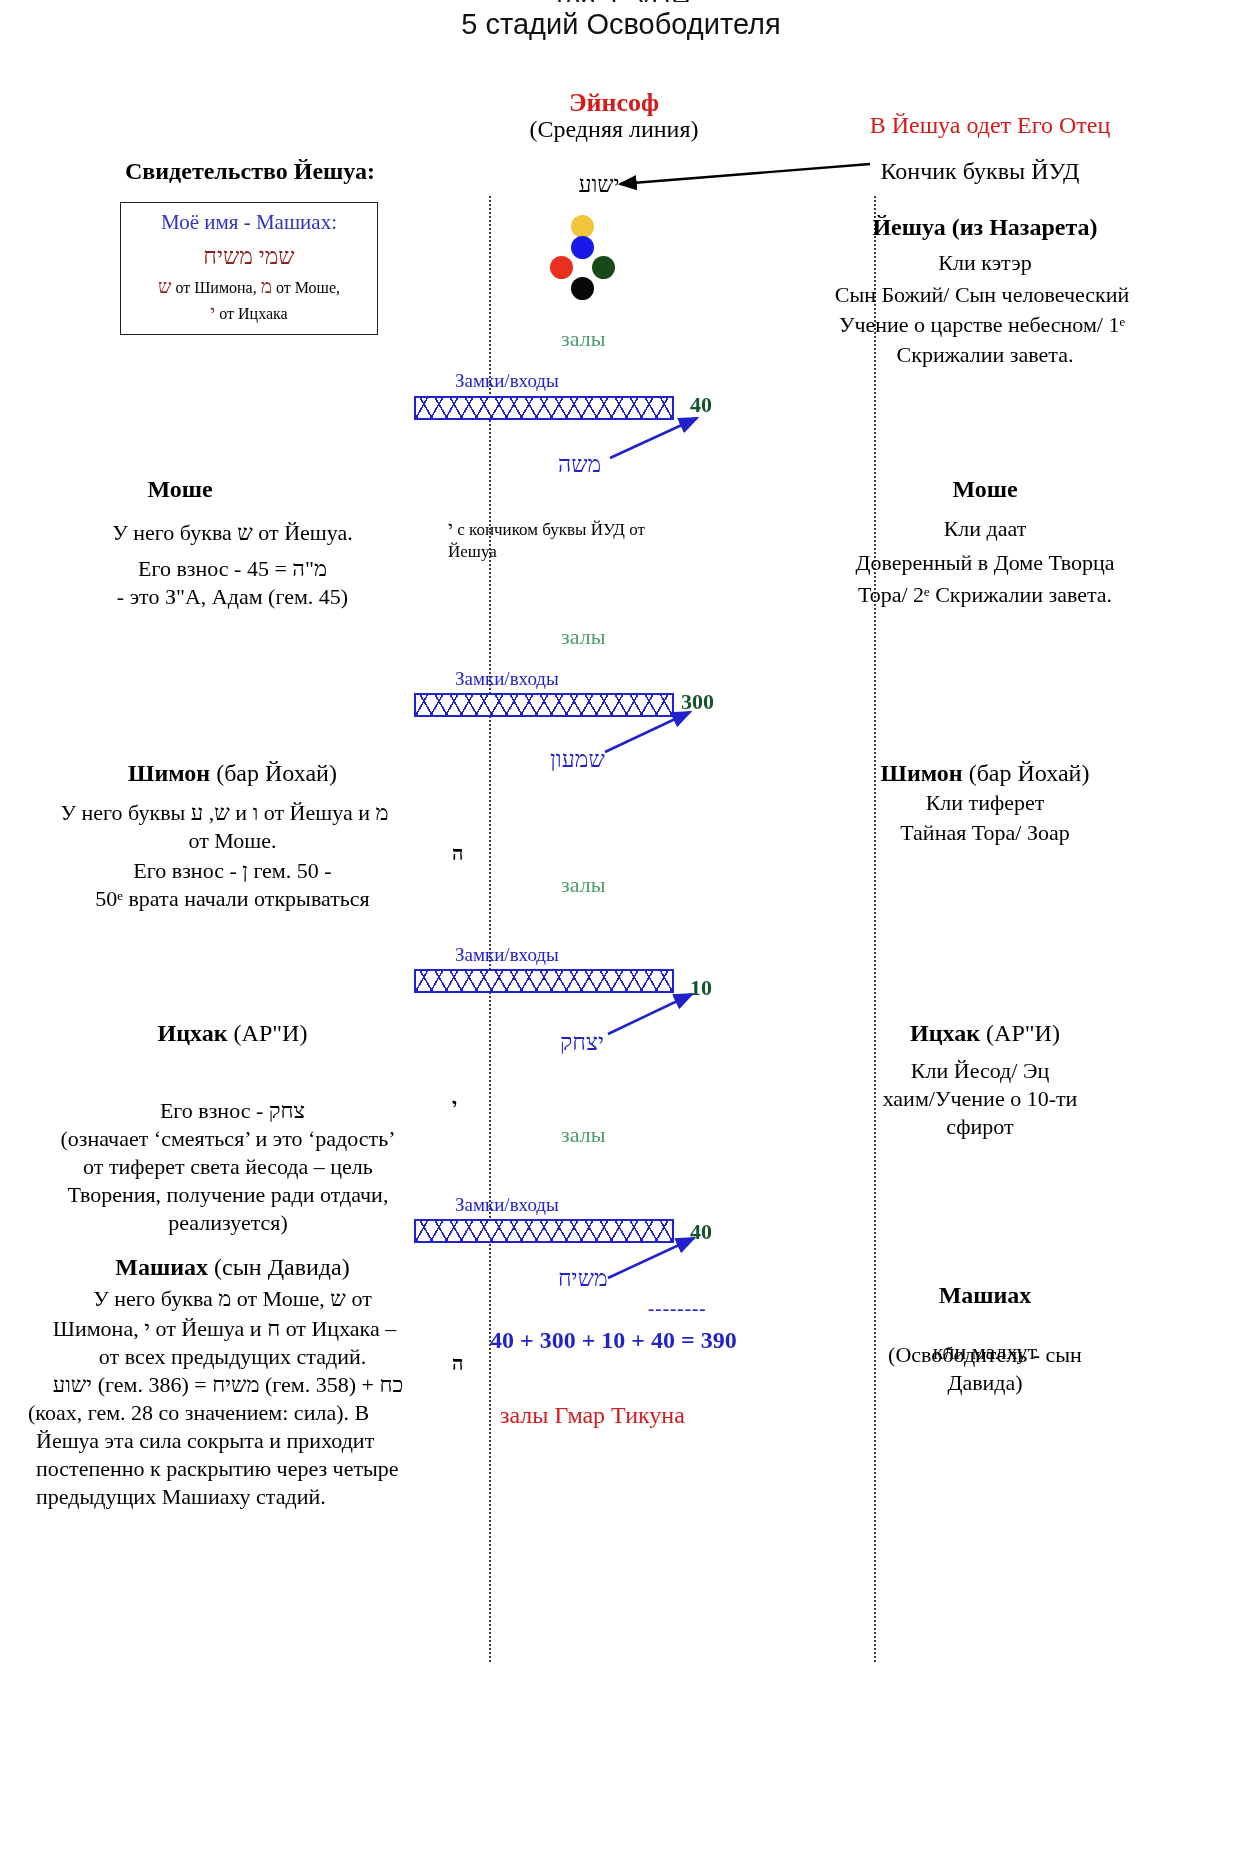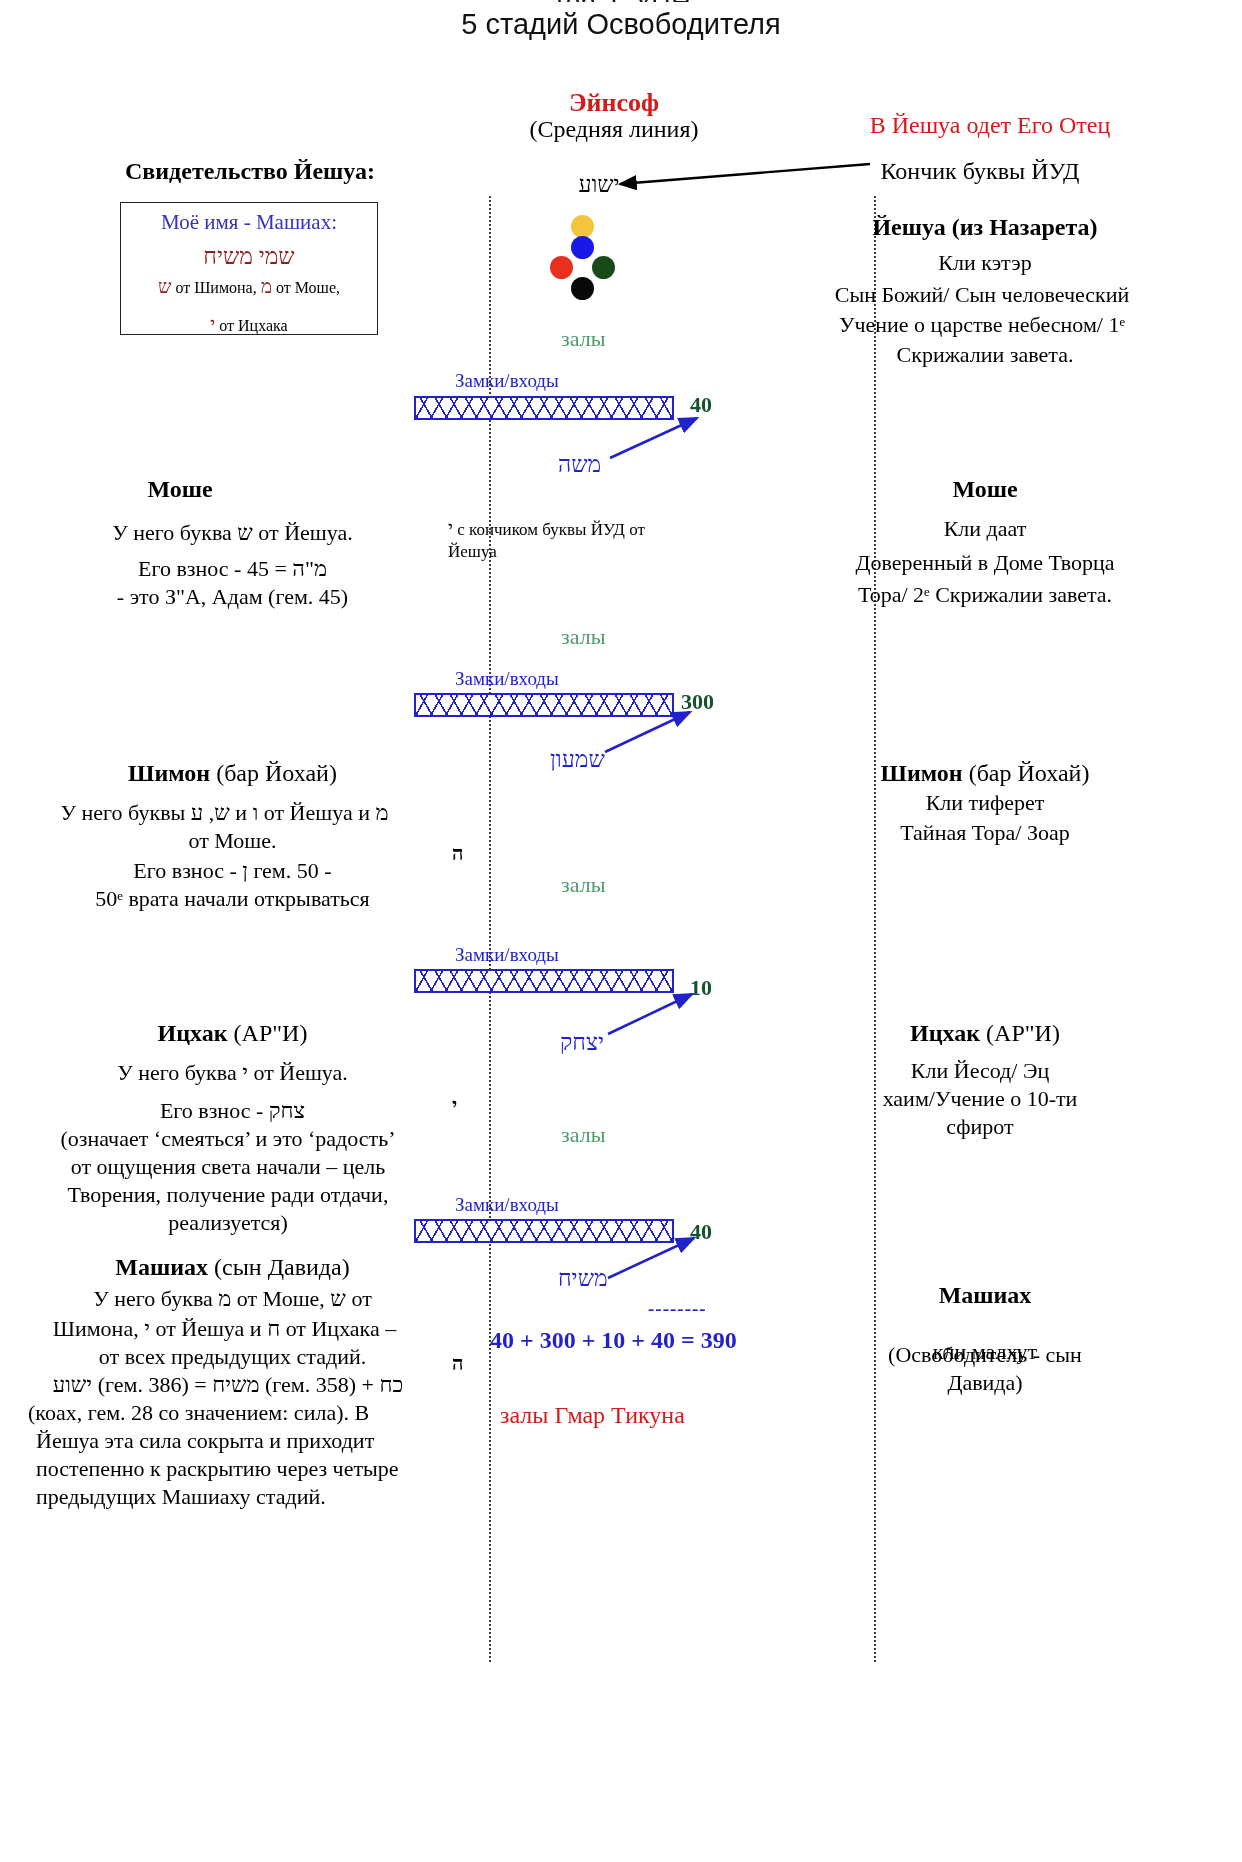--- a/index.html
+++ b/index.html
@@ -35,21 +35,21 @@
   .f20{font-size:24px;}
   .f22{font-size:26px;}
   .heb{font-size:23px;direction:rtl;unicode-bidi:bidi-override;}
 
   
   .namebox{position:absolute;left:120px;top:202px;width:258px;height:133px;
            border:1.6px solid #222;background:#fff;box-sizing:border-box;
            text-align:center;padding-top:7px;}
   .namebox .l1{color:#3333bb;font-size:21px;margin-bottom:9px;}
   .namebox .l2{font-size:23px;margin-bottom:6px;}
-  .namebox .l3{font-size:16px;margin-bottom:16px;}
+  .namebox .l3{font-size:16px;margin-bottom:4px;}
   .namebox .l4{font-size:16px;}
 
   
   .dots{position:absolute;left:547px;top:215px;width:70px;height:95px;}
   .dot{position:absolute;width:23px;height:23px;border-radius:50%;}
   .dot.yellow{background:#f2c53d;left:24px;top:0px;}
   .dot.blue  {background:#1818e8;left:24px;top:21px;}
   .dot.red   {background:#e83020;left:3px;top:41px;}
   .dot.green {background:#174a18;left:45px;top:41px;}
   .dot.black {background:#080808;left:24px;top:62px;}
@@ -142,24 +142,23 @@
   <div class="t f18 ctr" style="left:40px;top:554px;width:385px;">Его взнос - מ"ה = 45</div>
   <div class="t f18 ctr" style="left:40px;top:582px;width:385px;">- это З"А, Адам (гем. 45)</div>
 
   <div class="t f20 ctr" style="left:40px;top:758px;width:385px;"><b>Шимон</b> <span>(бар Йохай)</span></div>
   <div class="t f18 ctr" style="left:22px;top:798px;width:405px;">У него буквы ש, ע и ו от Йешуа и מ</div>
   <div class="t f18 ctr" style="left:40px;top:826px;width:385px;">от Моше.</div>
   <div class="t f18 ctr" style="left:40px;top:856px;width:385px;">Его взнос - ן гем. 50 -</div>
   <div class="t f18 ctr" style="left:40px;top:884px;width:385px;">50ᵉ врата начали открываться</div>
 
   <div class="t f20 ctr" style="left:40px;top:1018px;width:385px;"><b>Ицхак</b> <span>(АР"И)</span></div>
-  <div class="t f18 ctr" style="left:40px;top:1058px;width:385px;">У него буква י от Йешуа.</div>
   <div class="t f18 ctr" style="left:40px;top:1096px;width:385px;">Его взнос - צחק</div>
   <div class="t f18 ctr" style="left:28px;top:1124px;width:400px;">(означает ‘смеяться’ и это ‘радость’</div>
-  <div class="t f18 ctr" style="left:28px;top:1152px;width:400px;">от ощущения света начали – цель</div>
+  <div class="t f18 ctr" style="left:28px;top:1152px;width:400px;">от тиферет света йесода – цель</div>
   <div class="t f18 ctr" style="left:28px;top:1180px;width:400px;">Творения, получение ради отдачи,</div>
   <div class="t f18 ctr" style="left:28px;top:1208px;width:400px;">реализуется)</div>
 
   <div class="t f20 ctr" style="left:40px;top:1252px;width:385px;"><b>Машиах</b> <span>(сын Давида)</span></div>
   <div class="t f18 ctr" style="left:40px;top:1284px;width:385px;">У него буква  מ от Моше, ש от</div>
   <div class="t f18 ctr" style="left:22px;top:1314px;width:405px;">Шимона, י от Йешуа и ח от Ицхака –</div>
   <div class="t f18 ctr" style="left:40px;top:1342px;width:385px;">от всех предыдущих стадий.</div>
   <div class="t f18 ctr" style="left:28px;top:1370px;width:400px;">ישוע (гем. 386) = משיח (гем. 358) + כח</div>
   <div class="t f18" style="left:28px;top:1398px;width:400px;">(коах, гем. 28 со значением: сила). В</div>
   <div class="t f18" style="left:36px;top:1426px;width:400px;">Йешуа эта сила сокрыта и приходит</div>

